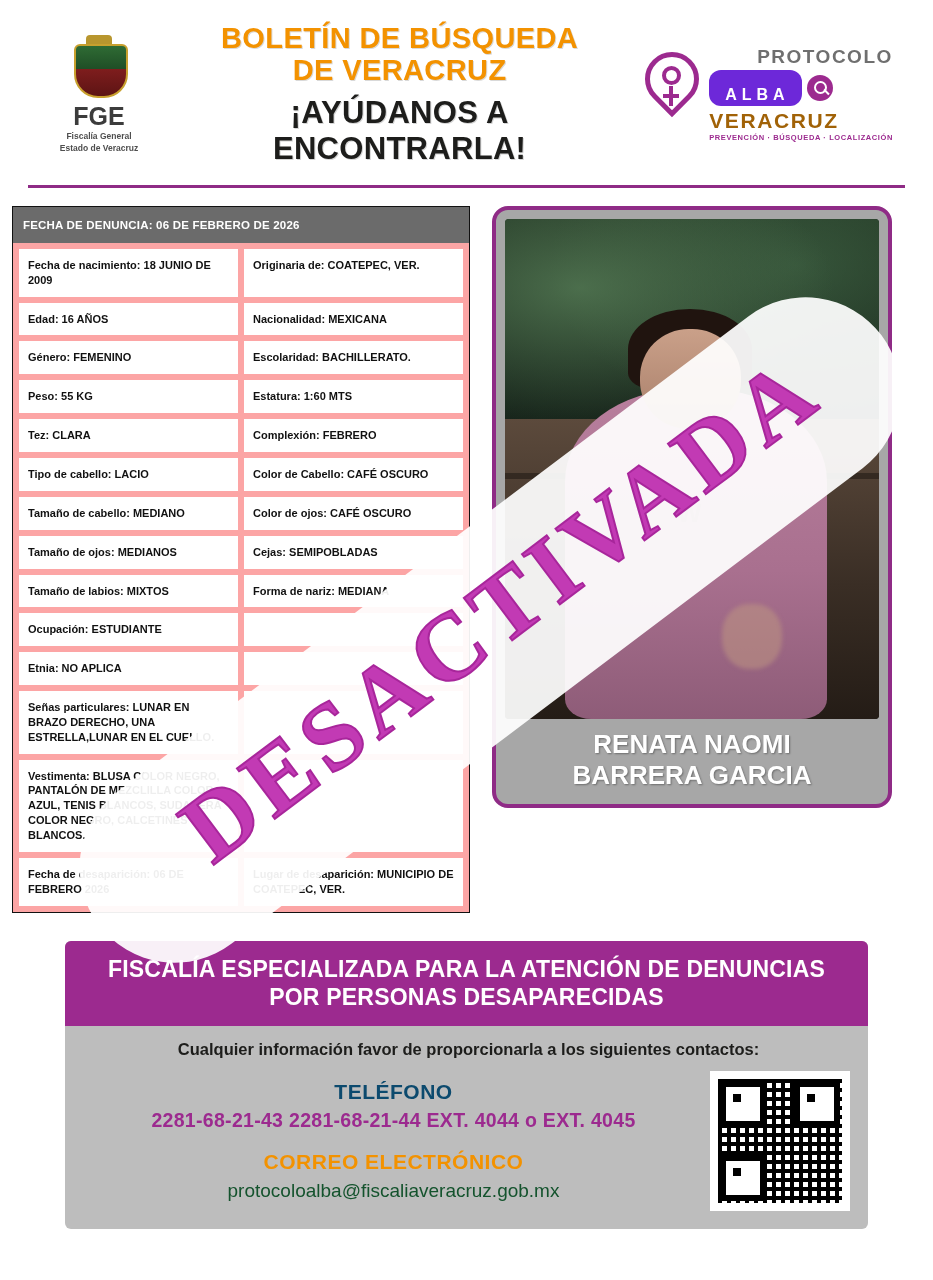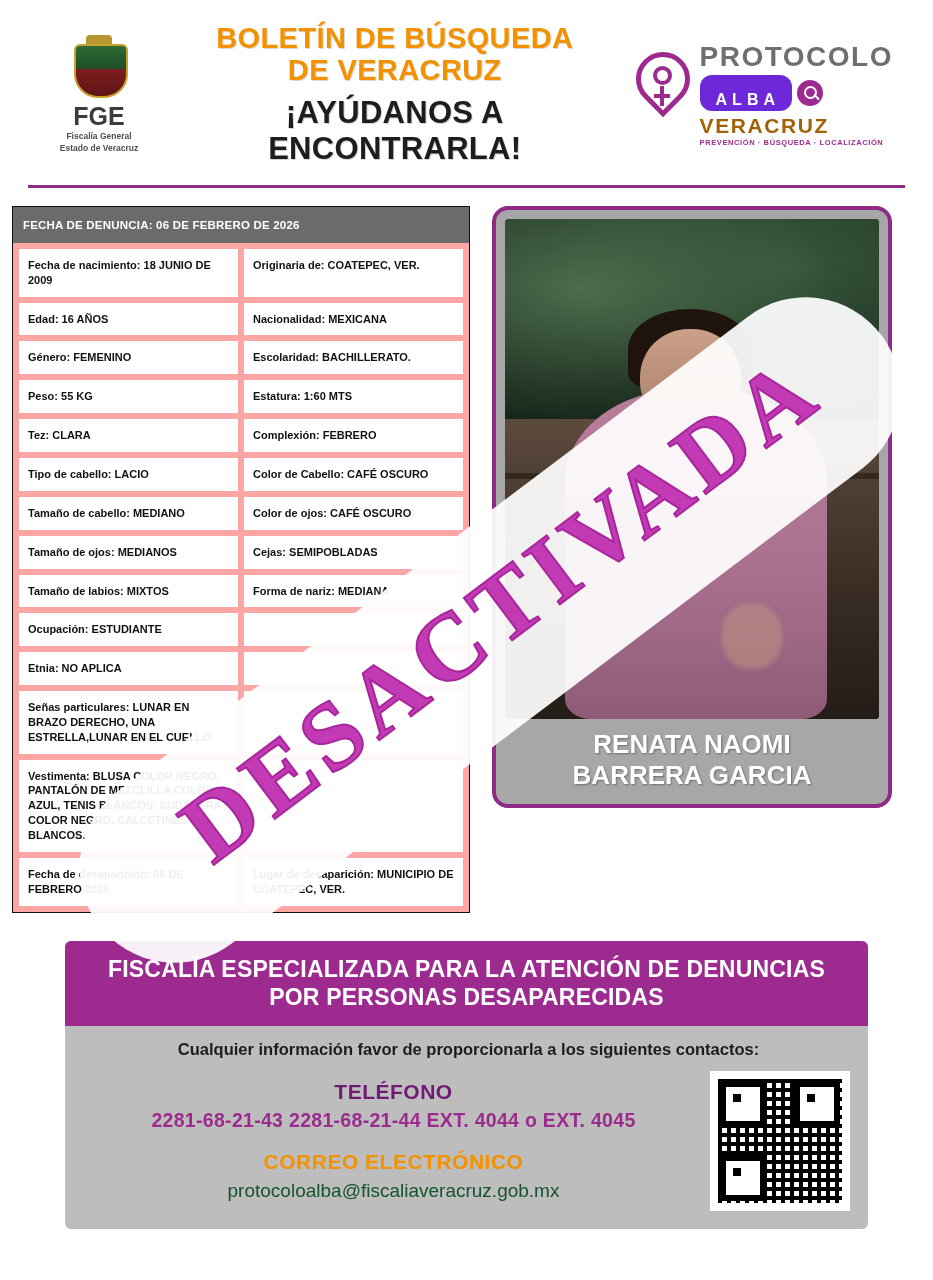--- a/index.html
+++ b/index.html
@@ -131,23 +131,24 @@
     position: absolute;
     top: 42px; left: 22px;
     width: 16px; height: 4px;
     background: #9c2a8f;
   }
   .alba-txt {
     line-height: 1;
   }
   .alba-protocolo {
     color: #6f6f6f;
-    font-size: 28px;
+    font-size: 19px;
     font-weight: bold;
     letter-spacing: 1.5px;
+    margin-left: 48px;
   }
   .alba-pillrow {
     display: flex;
     align-items: center;
     gap: 5px;
     margin: 4px 0;
   }
   .alba-pill {
     background: #6d28d9;
     color: #fff;
@@ -351,21 +352,21 @@
   .footer-cols {
     display: flex;
     align-items: center;
     gap: 10px;
   }
   .footer-left {
     flex: 1 1 auto;
     text-align: center;
   }
   .lbl-tel {
-    color: #701a75;
+    color: #0c4a6e;
     font-size: 21px;
     font-weight: bold;
     letter-spacing: .5px;
   }
   .tel-nums {
     color: #9c2a8f;
     font-size: 19.5px;
     font-weight: bold;
     margin-top: 5px;
     letter-spacing: .3px;

